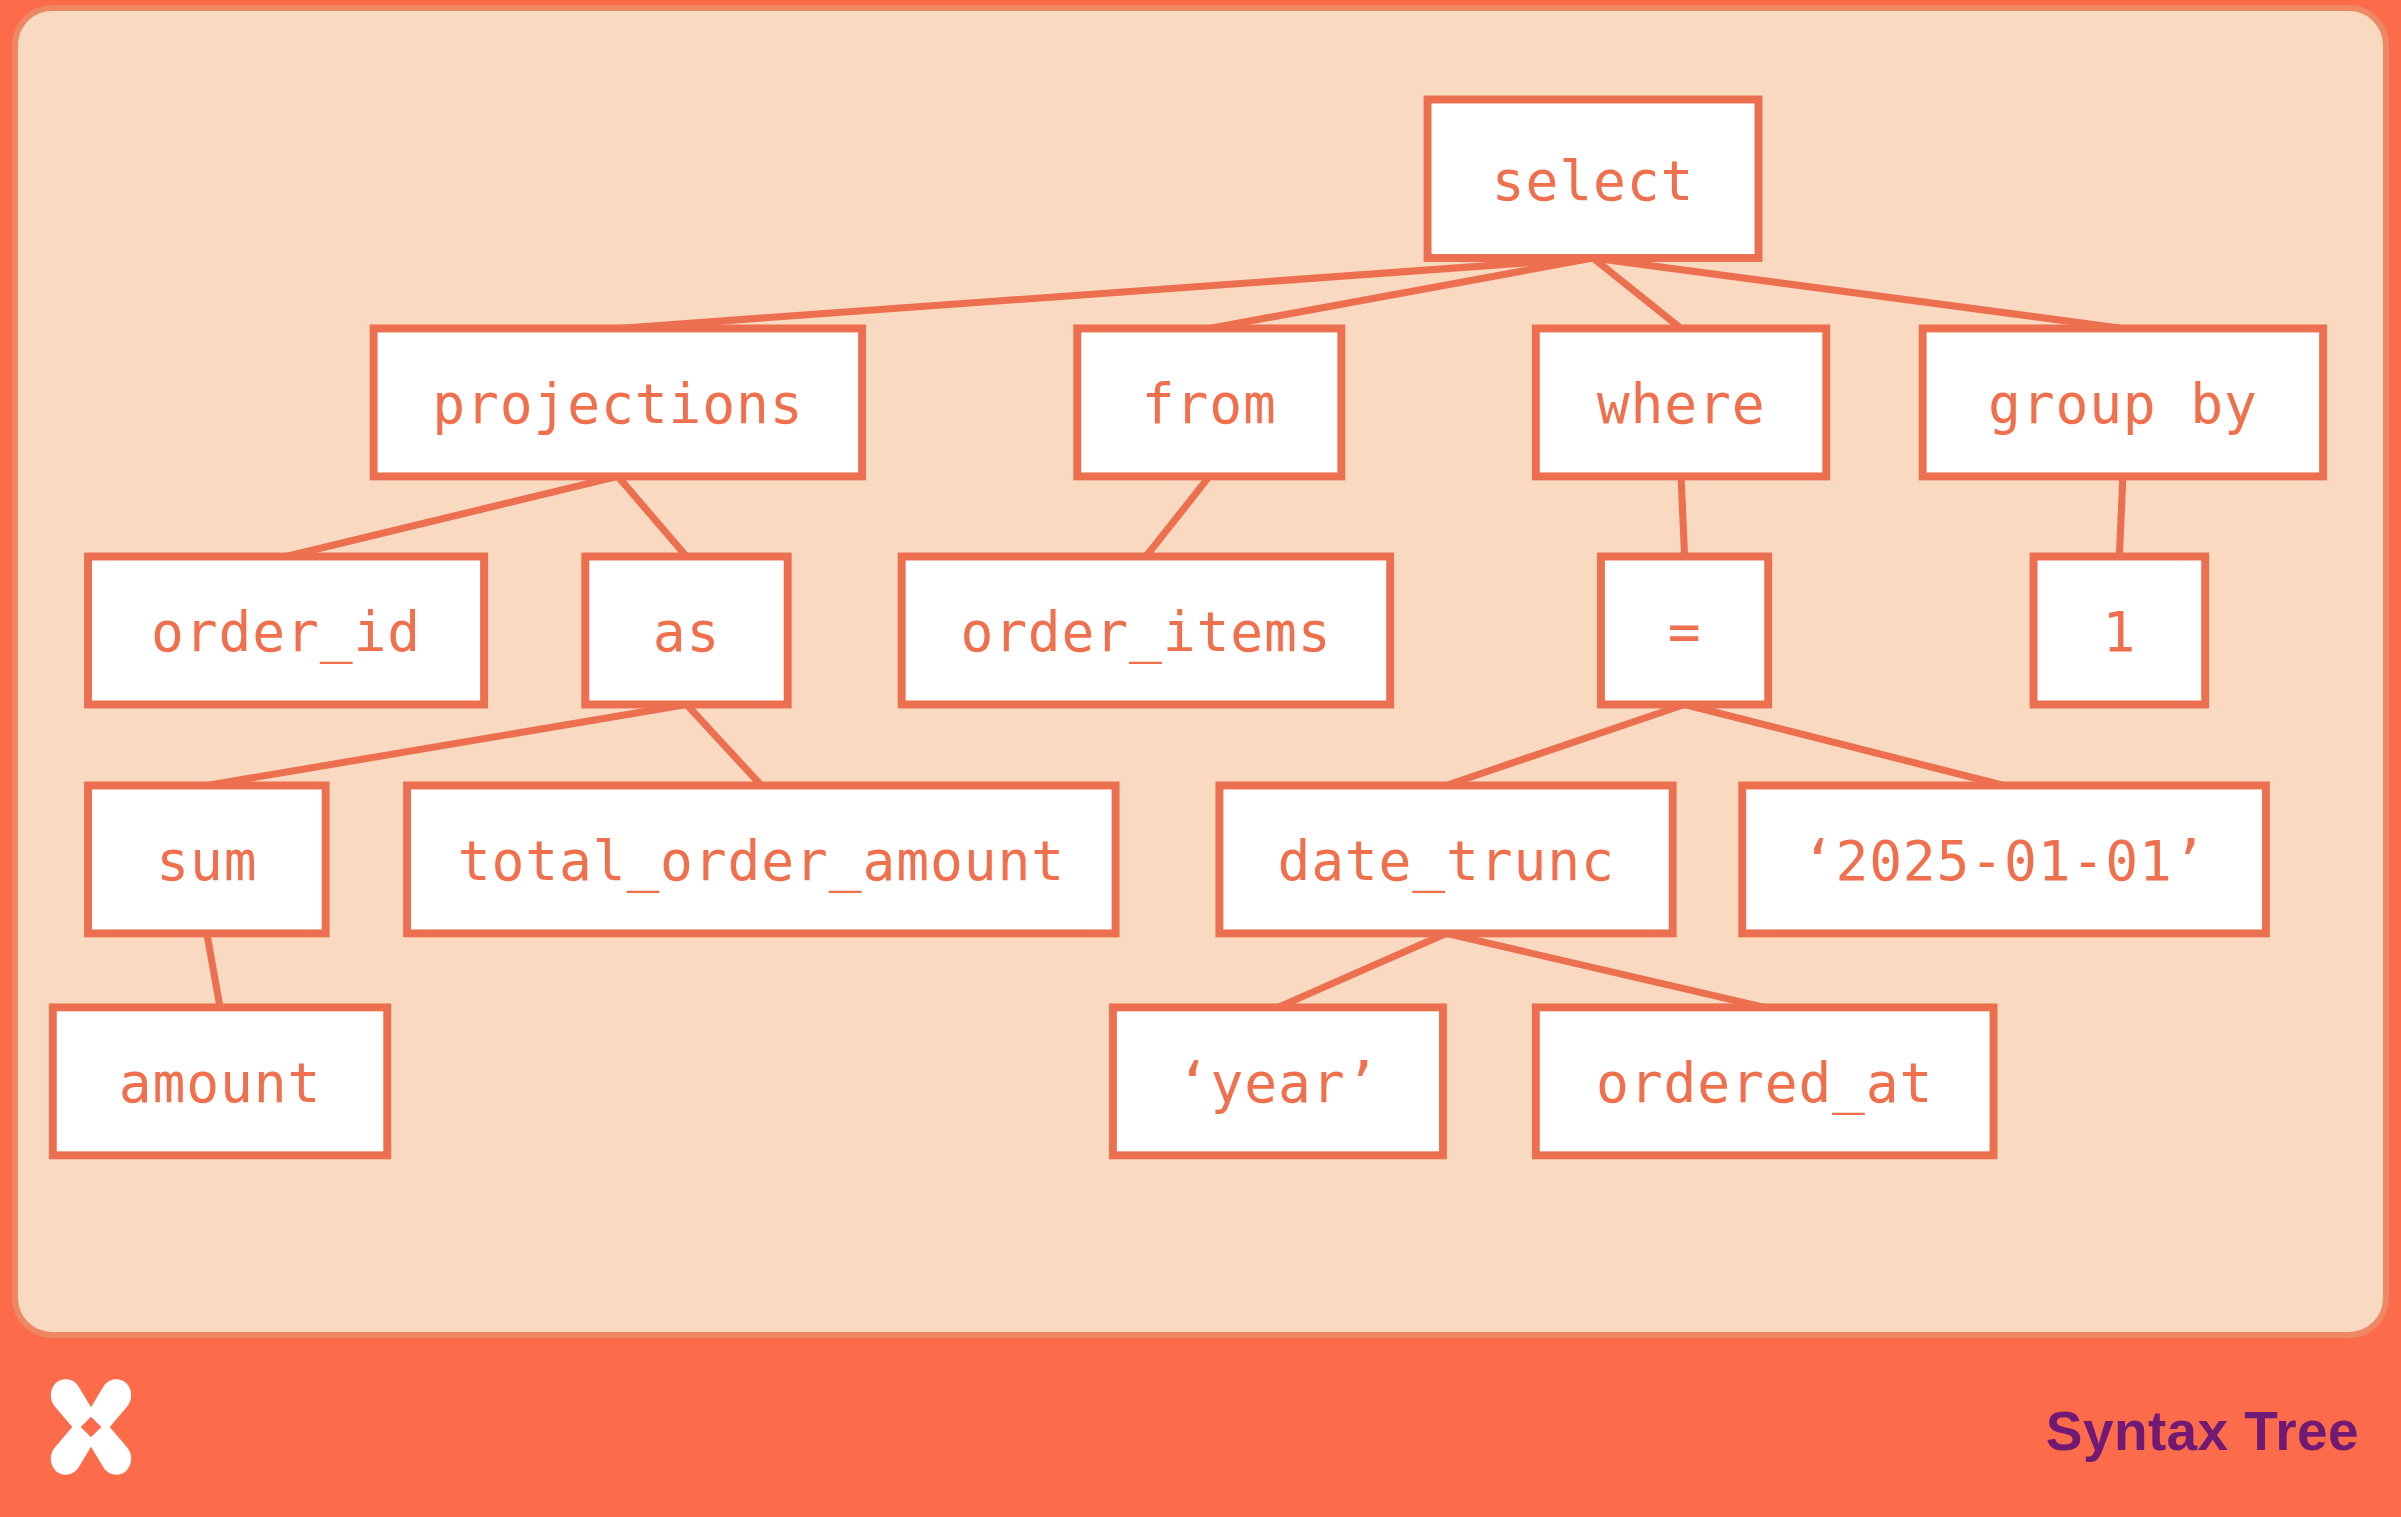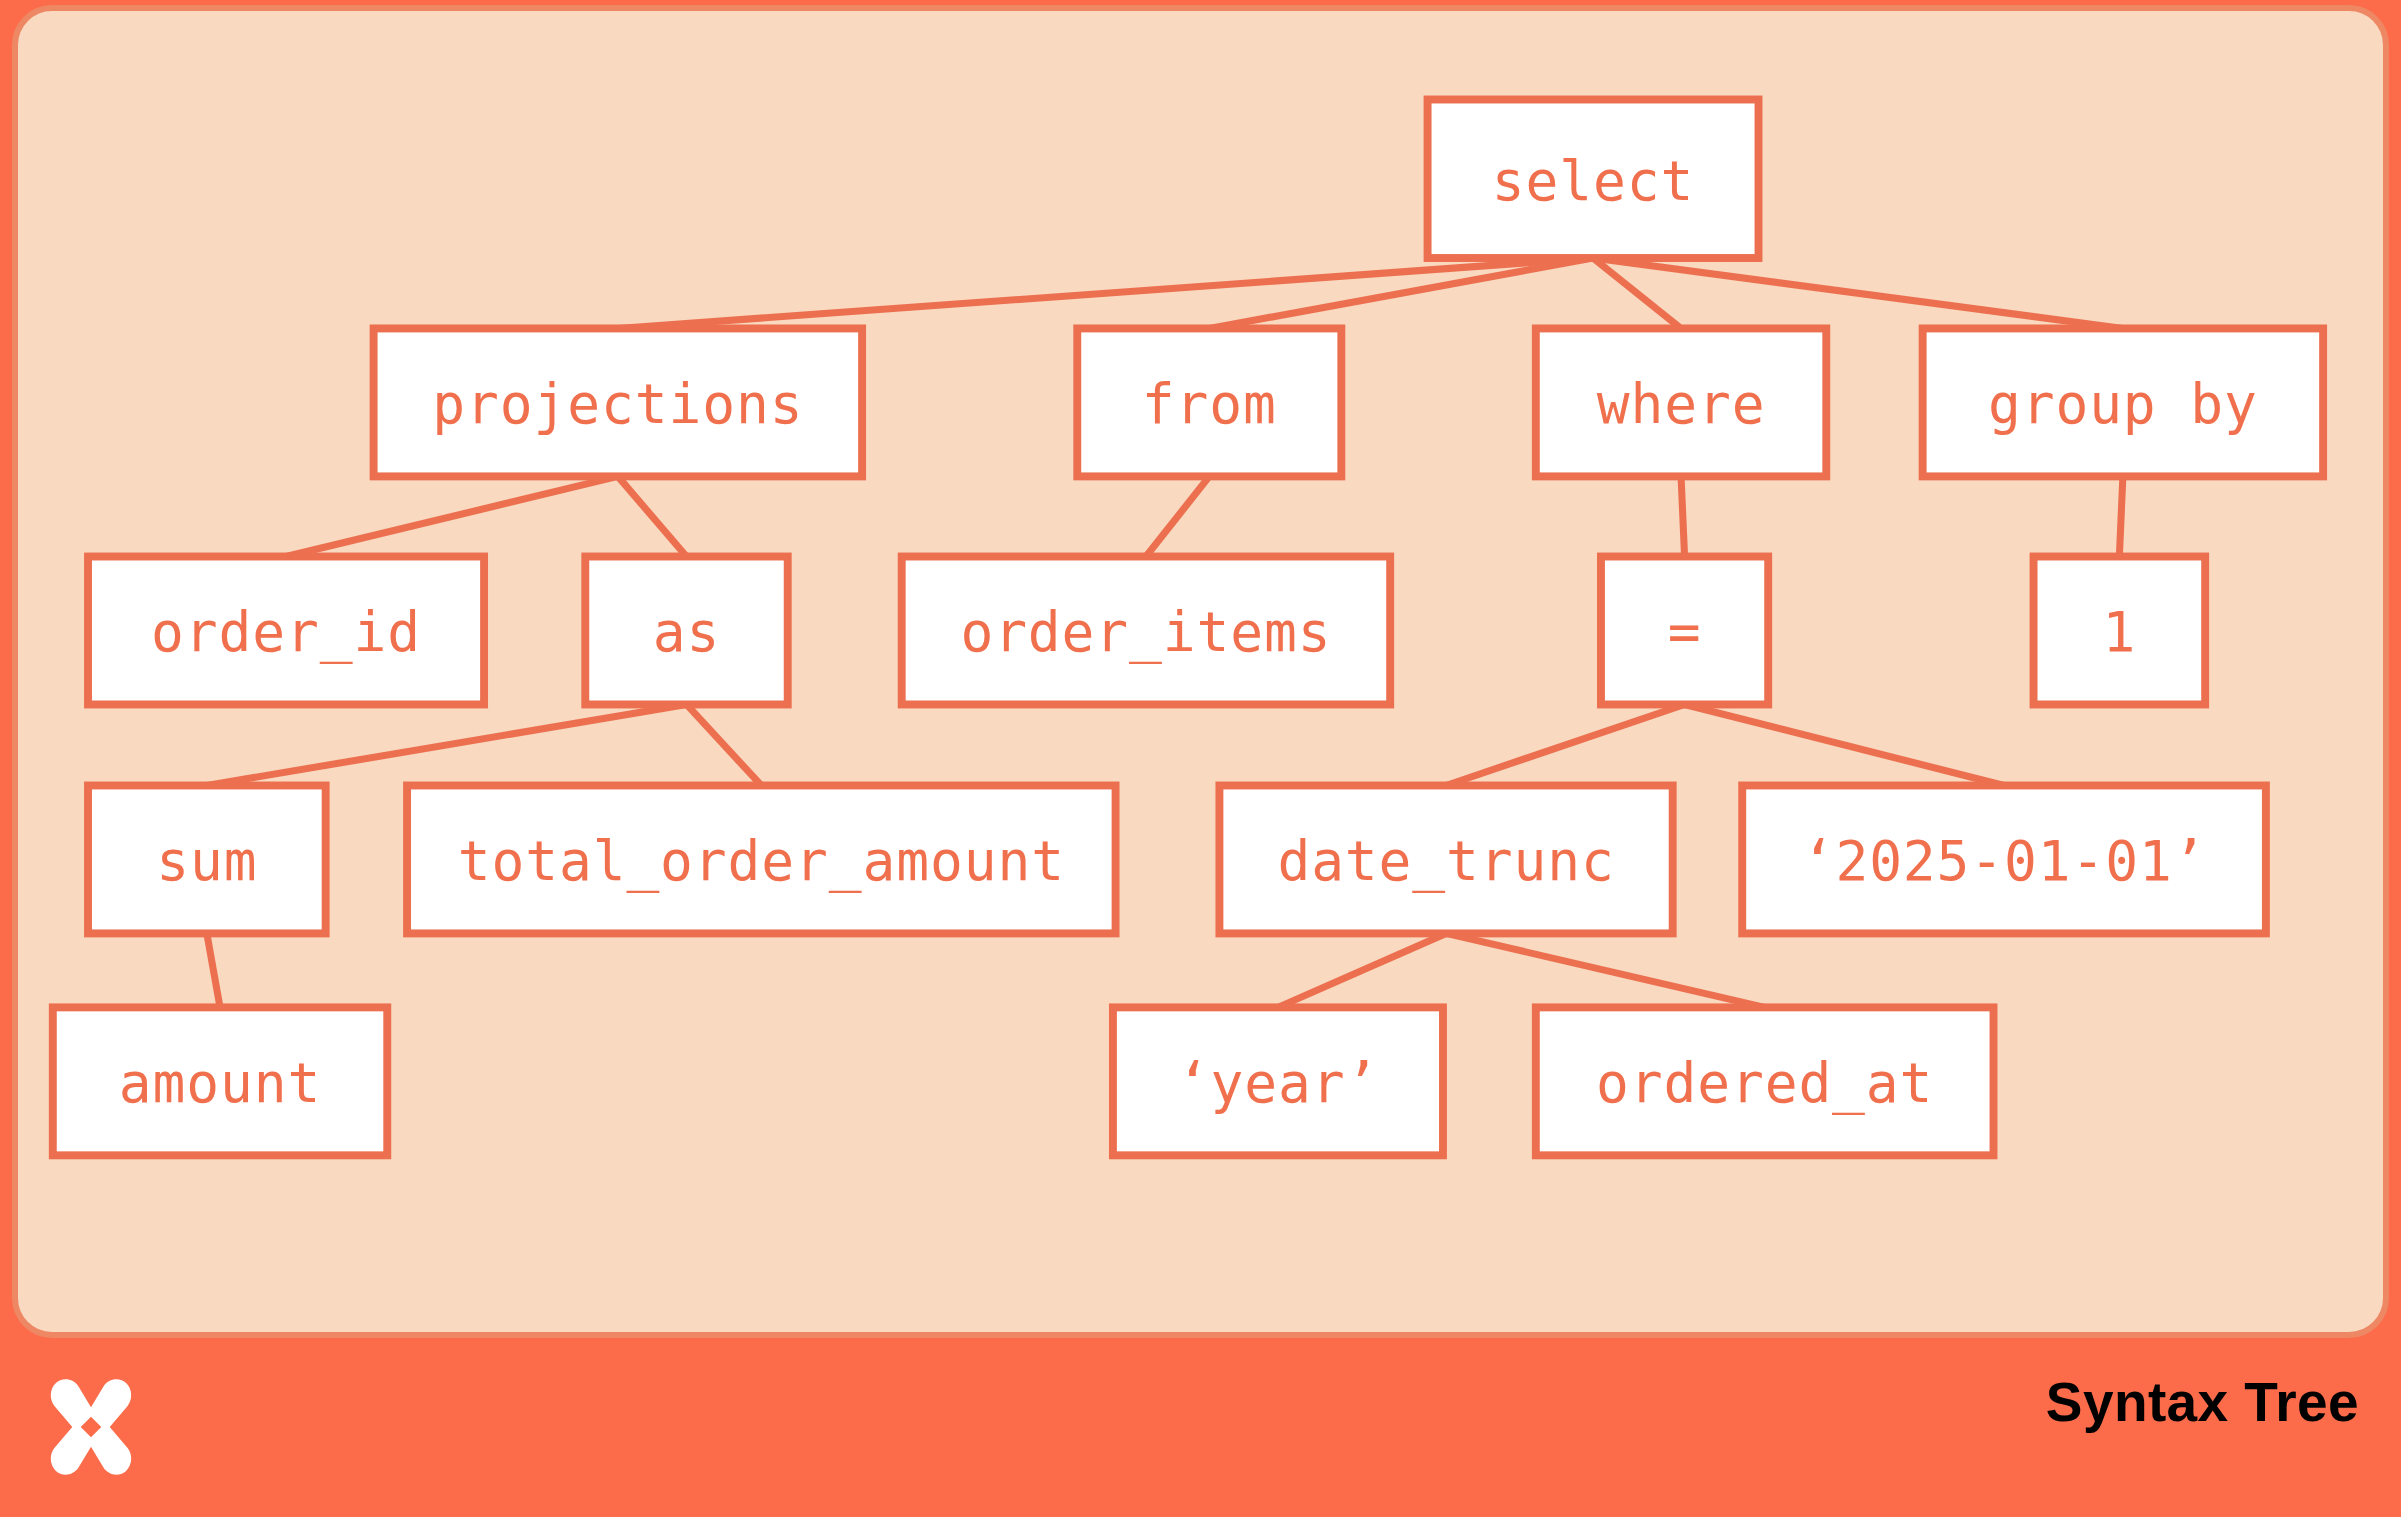--- a/index.html
+++ b/index.html
@@ -73,22 +73,22 @@
   #footer-logo {
     position: absolute;
     left: 39px;
     top: 33px;
     width: 104px;
     height: 104px;
   }
   #footer-title {
     position: absolute;
     right: 42px;
-    top: 28px;
-    color: #000000;
+    top: 57px;
+    color: #701a75;
     font-family: "Liberation Sans", sans-serif;
     font-size: 55px;
     font-weight: bold;
     letter-spacing: 0.4px;
     white-space: nowrap;
   }
 </style>
 </head>
 <body>
 

